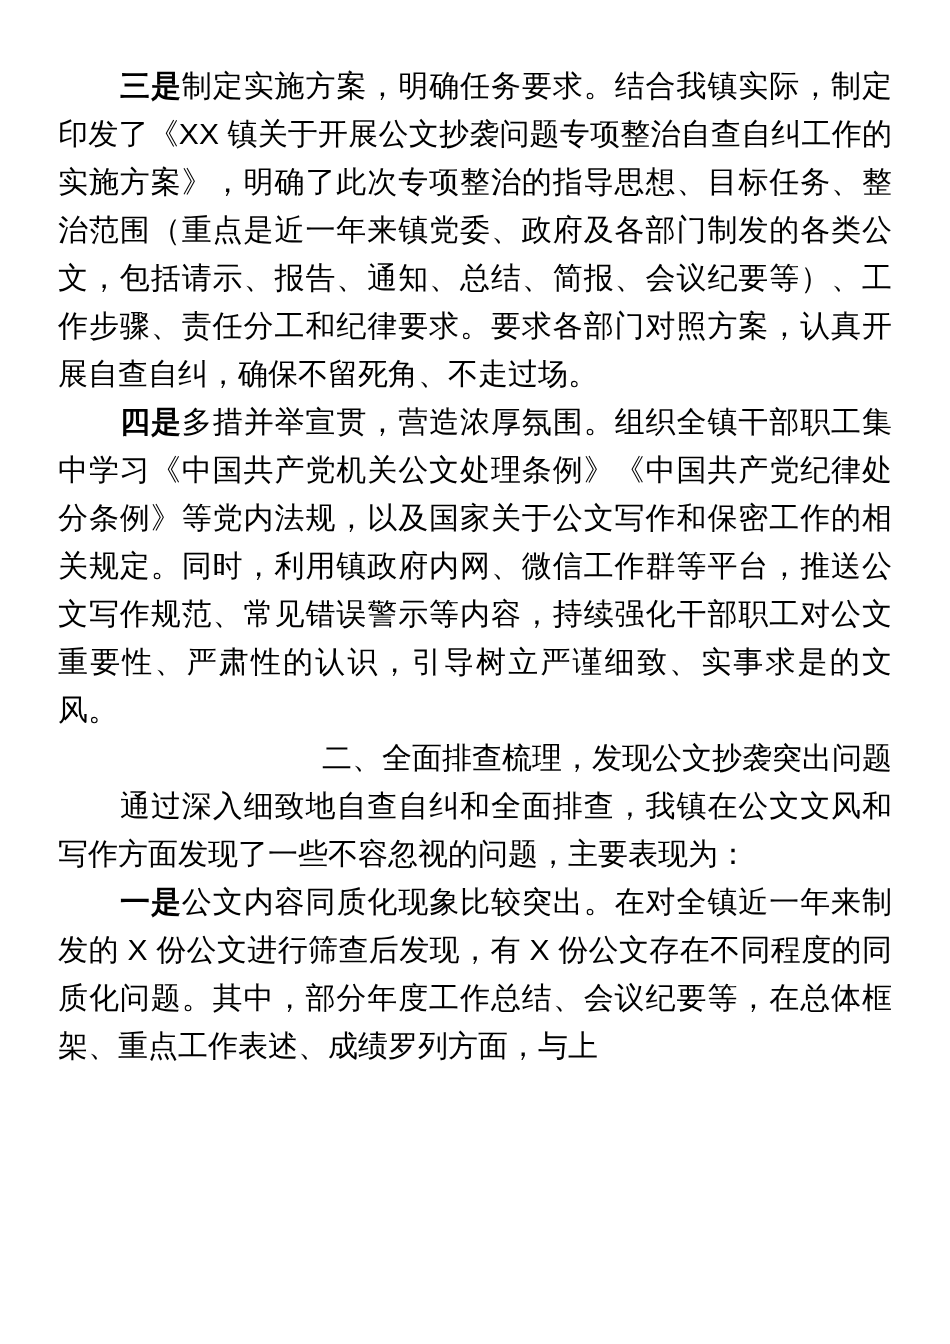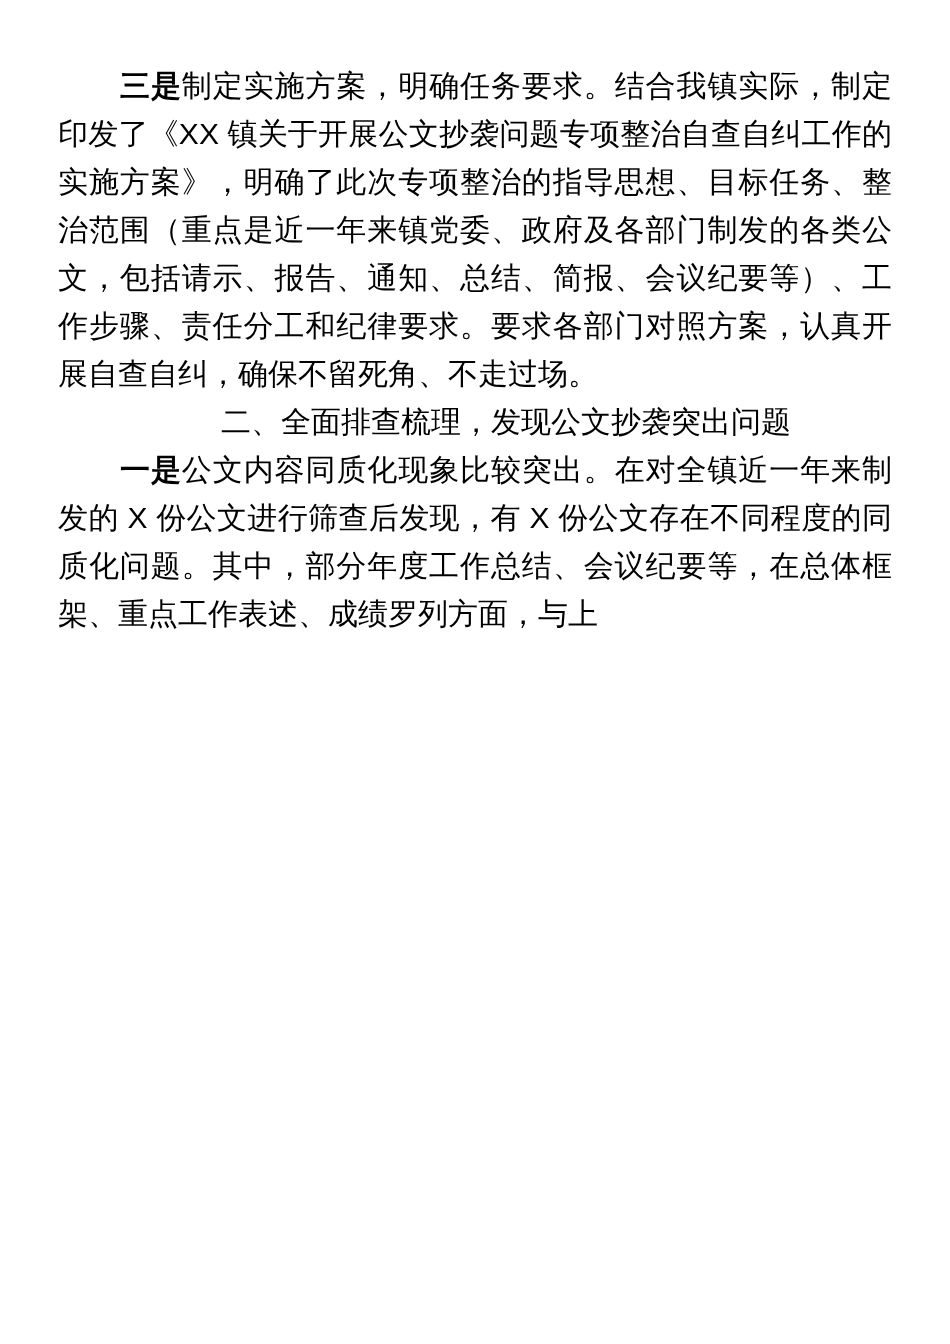--- a/index.html
+++ b/index.html
@@ -41,37 +41,39 @@
     word-break: break-all;
     color: #000000;
   }
 
   p.heading {
     margin: 0;
     padding: 0;
     font-size: 30px;
     line-height: 48px;
     text-indent: 62px;
-    text-align: center;
+    text-align: right;
     color: #000000;
   }
 
   .lead {
     font-weight: bold;
   }
 </style>
 </head>
 <body>
 
 <div id="page">
   <div class="doc-body">
 
     <p class="para"><span class="lead">三是</span><span>制定实施方案，明确任务要求。结合我镇实际，制定印发了《XX 镇关于开展公文抄袭问题专项整治自查自纠工作的实施方案》，明确了此次专项整治的指导思想、目标任务、整治范围（重点是近一年来镇党委、政府及各部门制发的各类公文，包括请示、报告、通知、总结、简报、会议纪要等）、工作步骤、责任分工和纪律要求。要求各部门对照方案，认真开展自查自纠，确保不留死角、不走过场。</span></p>
 
+    <p class="para"><span class="lead">四是</span><span>多措并举宣贯，营造浓厚氛围。组织全镇干部职工集中学习《中国共产党机关公文处理条例》《中国共产党纪律处分条例》等党内法规，以及国家关于公文写作和保密工作的相关规定。同时，利用镇政府内网、微信工作群等平台，推送公文写作规范、常见错误警示等内容，持续强化干部职工对公文重要性、严肃性的认识，引导树立严谨细致、实事求是的文风。</span></p>
 
 
     <p class="heading">二、全面排查梳理，发现公文抄袭突出问题</p>
 
+    <p class="para"><span class="lead"></span><span>通过深入细致地自查自纠和全面排查，我镇在公文文风和写作方面发现了一些不容忽视的问题，主要表现为：</span></p>
 
     <p class="para"><span class="lead">一是</span><span>公文内容同质化现象比较突出。在对全镇近一年来制发的 X 份公文进行筛查后发现，有 X 份公文存在不同程度的同质化问题。其中，部分年度工作总结、会议纪要等，在总体框架、重点工作表述、成绩罗列方面，与上</span></p>
 
   </div>
 </div>
 
 </body></html>

